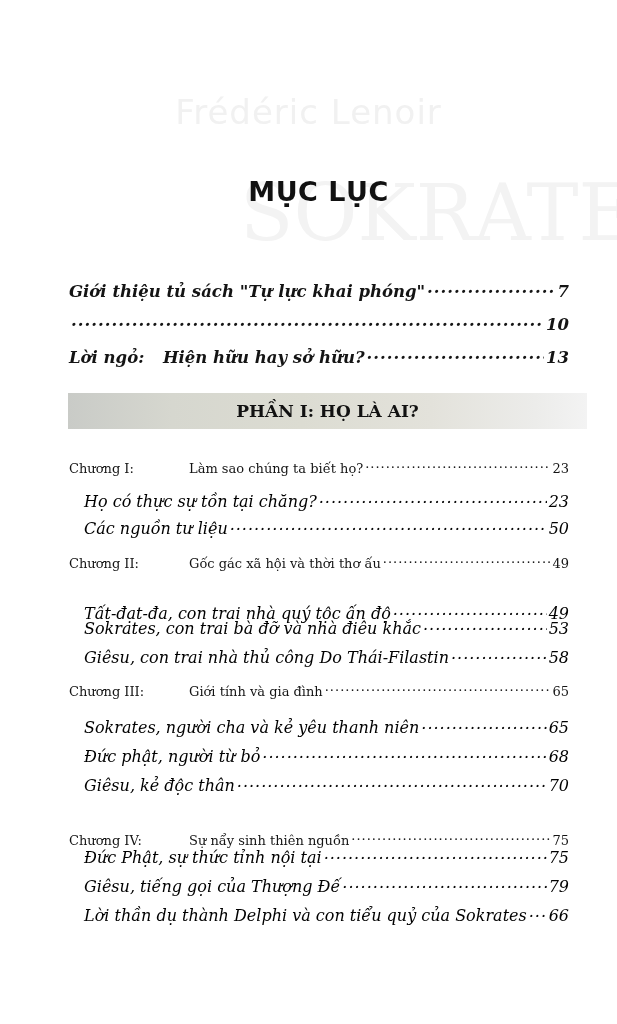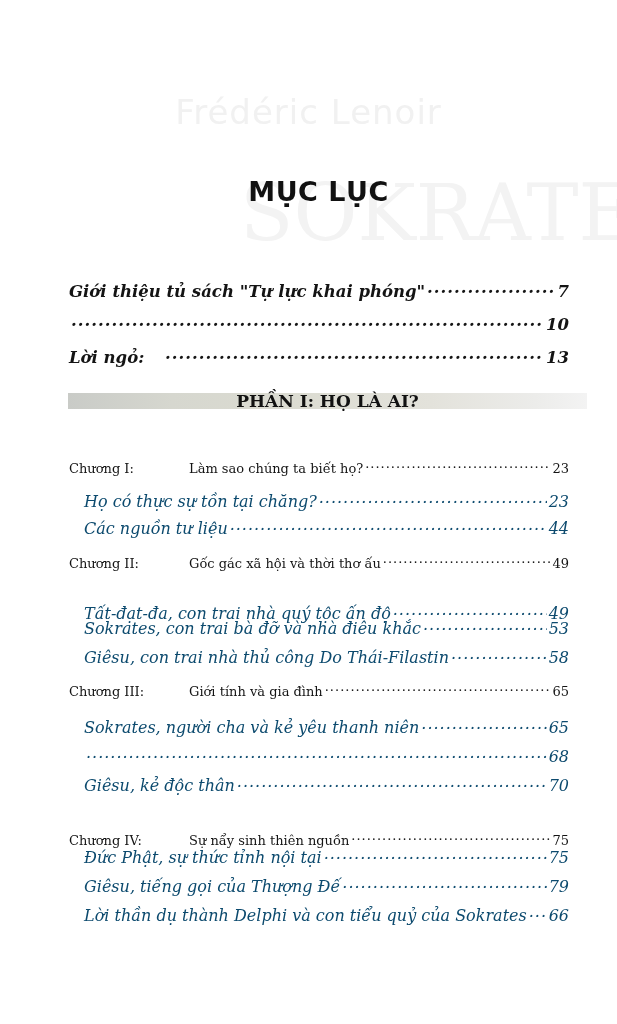--- a/index.html
+++ b/index.html
@@ -16,35 +16,35 @@
   .title {
     position:absolute; top:176px; left:0; right:0; text-align:center;
     font-family:"DejaVu Sans", sans-serif; font-weight:bold; font-size:27px; letter-spacing:0.5px; color:#111;margin-left:20px;
   }
   .row {
     position:absolute; left:69px; width:500px; display:flex; align-items:baseline;
     white-space:nowrap; font-size:16.5px; line-height:22px;
   }
   .row.top { font-weight:bold; font-style:italic; }
   .row.chapter { font-weight:normal; font-size:13px; }
-  .row.sub { left:84px; width:485px; font-style:italic; font-size:16px; color:#0c4a6e; }
+  .row.sub { left:84px; width:485px; font-style:italic; font-size:16px; color:#000000; }
   .label { display:inline-block; }
   .lead { display:inline-block; }
   .chapter .lead { width:120px; }
   .top .lead.l3 { width:94px; }
   .dots {
     flex:1; overflow:hidden; margin:0 2px; position:relative; height:1em;
   }
   .dots::after {
     content:"..................................................................................................................................................................";
     position:absolute; left:0; bottom:-2px; letter-spacing:1px; white-space:nowrap;
   }
   .page { display:inline-block; text-align:right; }
   .band {
-    position:absolute; top:393px; left:68px; width:519px; height:16px;
+    position:absolute; top:393px; left:68px; width:519px; height:36px;
     background:linear-gradient(90deg,#c9cbc7 0%,#d6d7cf 20%,#dcdcd2 45%,#e3e2db 70%,#ececea 90%,#f3f3f3 100%);
     display:flex; align-items:center; justify-content:center;
   }
   .band span { font-weight:bold; font-size:17px; color:#111; font-family:"DejaVu Serif", serif; }
 </style>
 </head>
 <body>
 
 <div class="ghost ghost-author">Frédéric Lenoir</div>
 <div class="ghost ghost-title">SOKRATES</div>
@@ -55,20 +55,21 @@
   <span class="label">Giới thiệu tủ sách "Tự lực khai phóng"</span>
   <span class="dots"></span>
   <span class="page">7</span>
 </div>
 <div class="row top" style="top:313px">
   <span class="dots"></span>
   <span class="page">10</span>
 </div>
 <div class="row top" style="top:346px">
   <span class="lead l3">Lời ngỏ:</span>
+  <span class="label">Hiện hữu hay sở hữu?</span>
   <span class="dots"></span>
   <span class="page">13</span>
 </div>
 
 <div class="band">
   <span>PHẦN I: HỌ LÀ AI?</span>
 </div>
 
 <div class="row chapter" style="top:458px">
   <span class="lead">Chương I:</span>
@@ -77,21 +78,21 @@
   <span class="page">23</span>
 </div>
 <div class="row sub" style="top:491px">
   <span class="label">Họ có thực sự tồn tại chăng?</span>
   <span class="dots"></span>
   <span class="page">23</span>
 </div>
 <div class="row sub" style="top:518px">
   <span class="label">Các nguồn tư liệu</span>
   <span class="dots"></span>
-  <span class="page">44</span>
+  <span class="page">50</span>
 </div>
 
 <div class="row chapter" style="top:553px">
   <span class="lead">Chương II:</span>
   <span class="label">Gốc gác xã hội và thời thơ ấu</span>
   <span class="dots"></span>
   <span class="page">49</span>
 </div>
 <div class="row sub" style="top:603px">
   <span class="label">Tất-đạt-đa, con trai nhà quý tộc ấn độ</span>
@@ -114,20 +115,21 @@
   <span class="label">Giới tính và gia đình</span>
   <span class="dots"></span>
   <span class="page">65</span>
 </div>
 <div class="row sub" style="top:717px">
   <span class="label">Sokrates, người cha và kẻ yêu thanh niên</span>
   <span class="dots"></span>
   <span class="page">65</span>
 </div>
 <div class="row sub" style="top:746px">
+  <span class="label">Đức phật, người từ bỏ</span>
   <span class="dots"></span>
   <span class="page">68</span>
 </div>
 <div class="row sub" style="top:775px">
   <span class="label">Giêsu, kẻ độc thân</span>
   <span class="dots"></span>
   <span class="page">70</span>
 </div>
 
 <div class="row chapter" style="top:830px">

